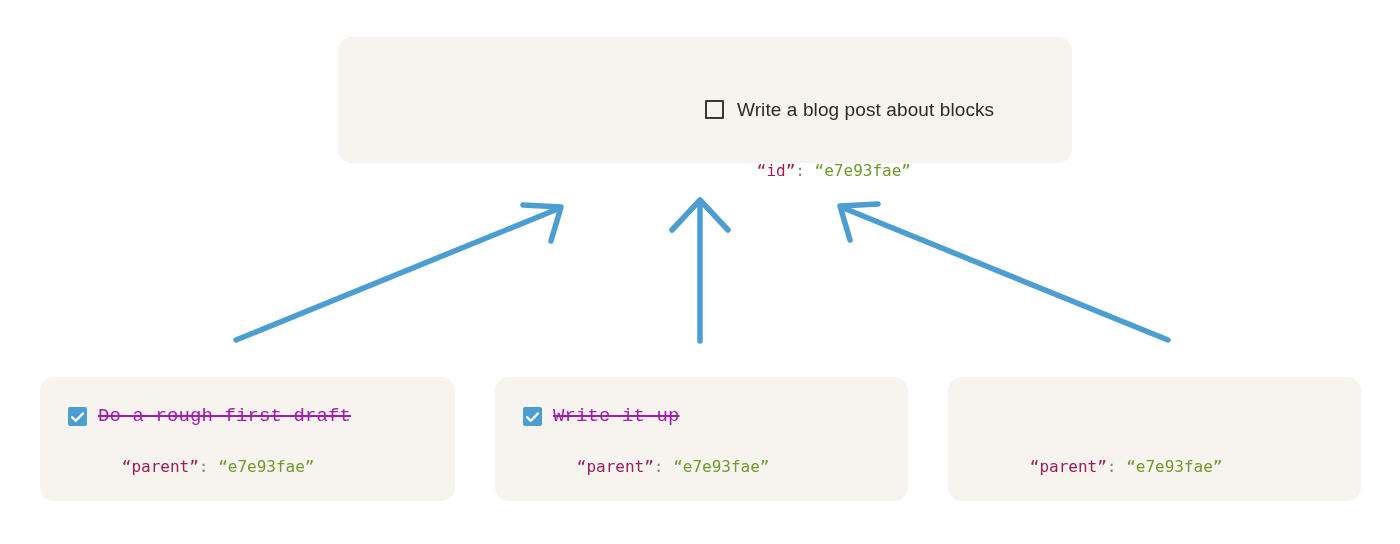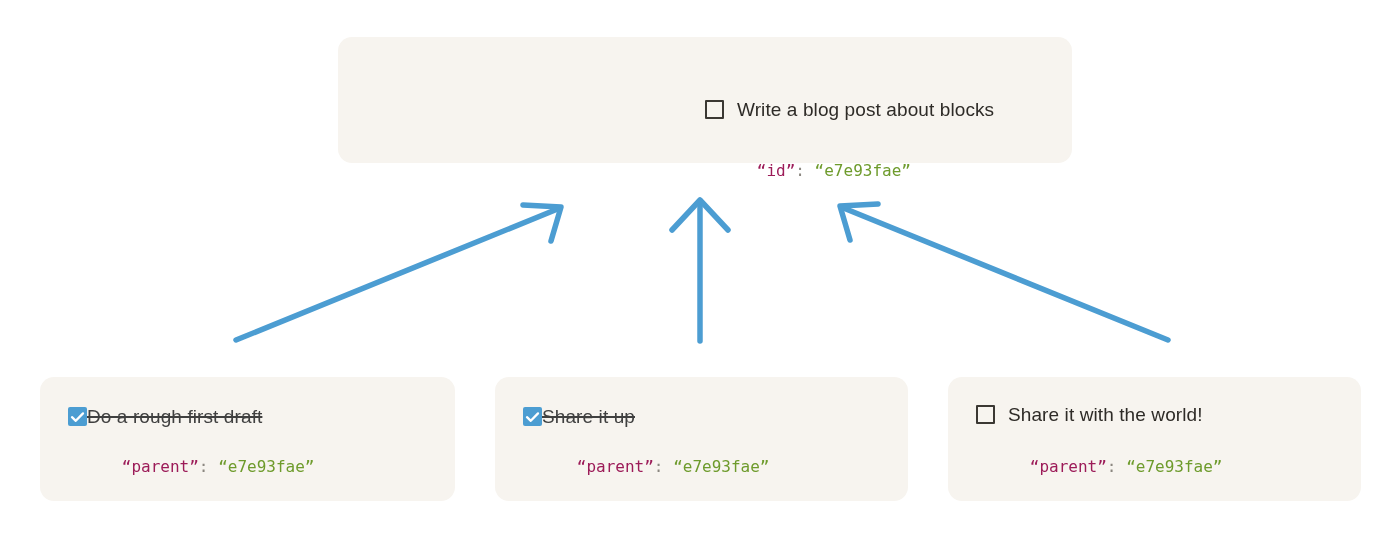--- a/index.html
+++ b/index.html
@@ -90,23 +90,25 @@
     font-size: 19px;
     line-height: 1;
     color: #2e2b27;
     white-space: nowrap;
     letter-spacing: 0.1px;
   }
   .card-parent .todo-label { margin-left: 13px; }
   .card-child-3 .todo-label { margin-left: 13px; }
   .card-child-1 .todo-label,
   .card-child-2 .todo-label {
-    color: #404040;
+    margin-left: 11px;
+    color: #a21caf;
     text-decoration: line-through;
     text-decoration-thickness: 1.6px;
+    font-family: Liberation Mono, monospace;
   }
 
   
   .code-row {
     position: absolute;
     font-family: "DejaVu Sans Mono", monospace;
     font-size: 16px;
     line-height: 1;
     white-space: pre;
   }
@@ -178,30 +180,26 @@
     </div>
   </div>
 
   <div class="card card-child card-child-2">
     <div class="todo-row">
       <span class="checkbox checked">
         <svg viewBox="0 0 15 14" xmlns="http://www.w3.org/2000/svg">
           <polyline points="2,7.2 5.8,10.8 13,3.4" fill="none" stroke="#ffffff" stroke-width="2.3" stroke-linecap="round" stroke-linejoin="round"></polyline>
         </svg>
       </span>
-      <span class="todo-label">Share it up</span>
+      <span class="todo-label">Write it up</span>
     </div>
     <div class="code-row">
       <span class="code-key">“parent”</span><span class="code-colon">:</span><span class="code-val" style="margin-left:1ch;">“e7e93fae”</span>
     </div>
   </div>
 
   <div class="card card-child card-child-3">
-    <div class="todo-row">
-      <span class="checkbox unchecked"></span>
-      <span class="todo-label">Share it with the world!</span>
-    </div>
     <div class="code-row">
       <span class="code-key">“parent”</span><span class="code-colon">:</span><span class="code-val" style="margin-left:1ch;">“e7e93fae”</span>
     </div>
   </div>
 
 </div>
 
 </body></html>

